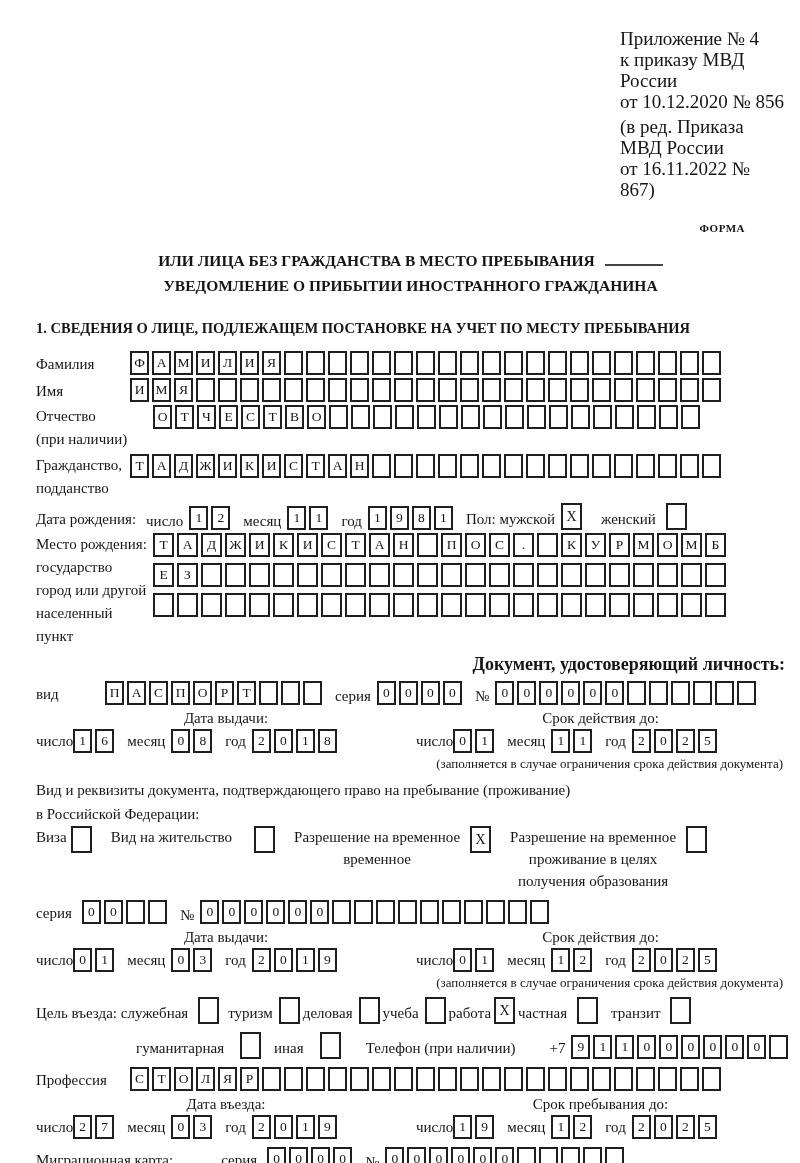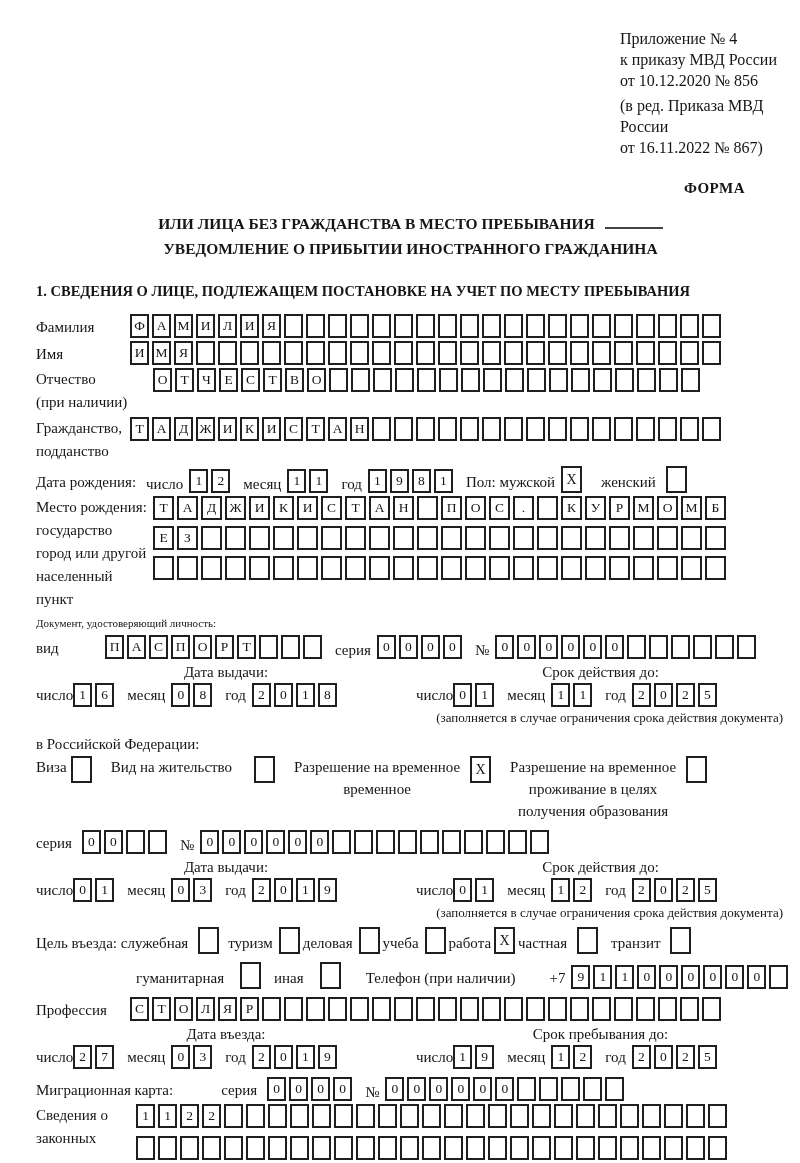--- a/index.html
+++ b/index.html
@@ -1,36 +1,36 @@
 <!DOCTYPE html>
 <html><head>
 <meta charset="utf-8">
 <style>
   html,body{margin:0;padding:0;background:#fff;}
   body{width:800px;height:1163px;overflow:hidden;color:#151515;
        font-family:"Liberation Serif","DejaVu Serif",serif;}
   .page{padding:28px 15px 0 36px;position:relative;}
-  .hdr{margin-left:584px;font-size:16px;line-height:21px;}
+  .hdr{margin-left:584px;font-size:19px;line-height:21px;}
   .hdr .l4{margin-top:4px;}
-  .forma{font-weight:bold;font-size:15px;text-align:right;margin:22px 40px 0 0;letter-spacing:.5px;}
+  .forma{font-weight:bold;font-size:11px;text-align:right;margin:22px 40px 0 0;letter-spacing:.5px;}
   .title{text-align:center;font-weight:bold;font-size:15.5px;line-height:25px;margin-top:14px;}
   .title .uline{display:inline-block;width:58px;border-bottom:2px solid #444;height:14px;margin-left:10px;}
   .sect{font-weight:bold;font-size:14.5px;margin-top:22px;margin-bottom:14px;}
   .row{display:flex;align-items:flex-end;margin-bottom:3px;}
   .row.top{align-items:flex-start;}
   .lbl{font-size:15px;line-height:22px;flex-shrink:0;}
   .cells{display:inline-flex;flex-shrink:0;}
   .cell{width:15px;height:20px;border:2px solid #1f1f1f;margin-right:3px;text-align:center;
         font-size:13.5px;line-height:20px;display:inline-block;background:#fff;}
   .wide .cell{width:17px;}
   .cb .cell{width:17px;height:23px;line-height:23px;font-size:14px;}
   .w94{width:94px;} .w117{width:117px;} .w69{width:69px;}
   .gap6{margin-left:6px;} .gap10{margin-left:10px;} .gap16{margin-left:16px;} .gap22{margin-left:22px;}
   .mini{font-size:15px;margin:0 6px 0 10px;}
-  .dochead{text-align:left;font-weight:normal;font-size:11px;margin:6px 0 6px 0;}
+  .dochead{text-align:right;font-weight:bold;font-size:18px;margin:6px 0 6px 0;}
   .dtitles{display:flex;font-size:15px;margin-top:5px;}
   .dt1{width:380px;text-align:center;} .dt2{flex:1;text-align:center;}
   .drow{display:flex;align-items:center;margin-top:2px;}
   .dcol1{width:380px;display:flex;align-items:center;}
   .dcol2{flex:1;display:flex;align-items:center;}
   .note{font-size:13px;text-align:right;margin:3px 2px 6px 0;}
   .intro{font-size:15px;line-height:24px;}
   .ctr{text-align:center;font-size:15px;line-height:22px;}
   .labstack div{font-size:15px;line-height:23px;}
   .mt8{margin-top:8px;} .mt4{margin-top:0;}
@@ -389,20 +389,21 @@
       <span class="cells">
           <span class="cell">2</span>
           <span class="cell">0</span>
           <span class="cell">2</span>
           <span class="cell">5</span>
         </span>
     </span>
   </div>
   <div class="note">(заполняется в случае ограничения срока действия документа)</div>
 
+  <div class="intro">Вид и реквизиты документа, подтверждающего право на пребывание (проживание)</div>
   <div class="intro">в Российской Федерации:</div>
 
   <div class="row top mt4">
     <span class="lbl">Виза</span>
     <span class="cells cb" style="margin-left:4px;">
         <span class="cell"></span>
       </span>
     <span class="lbl gap16">Вид на жительство</span>
     <span class="cells cb gap22">
         <span class="cell"></span>

